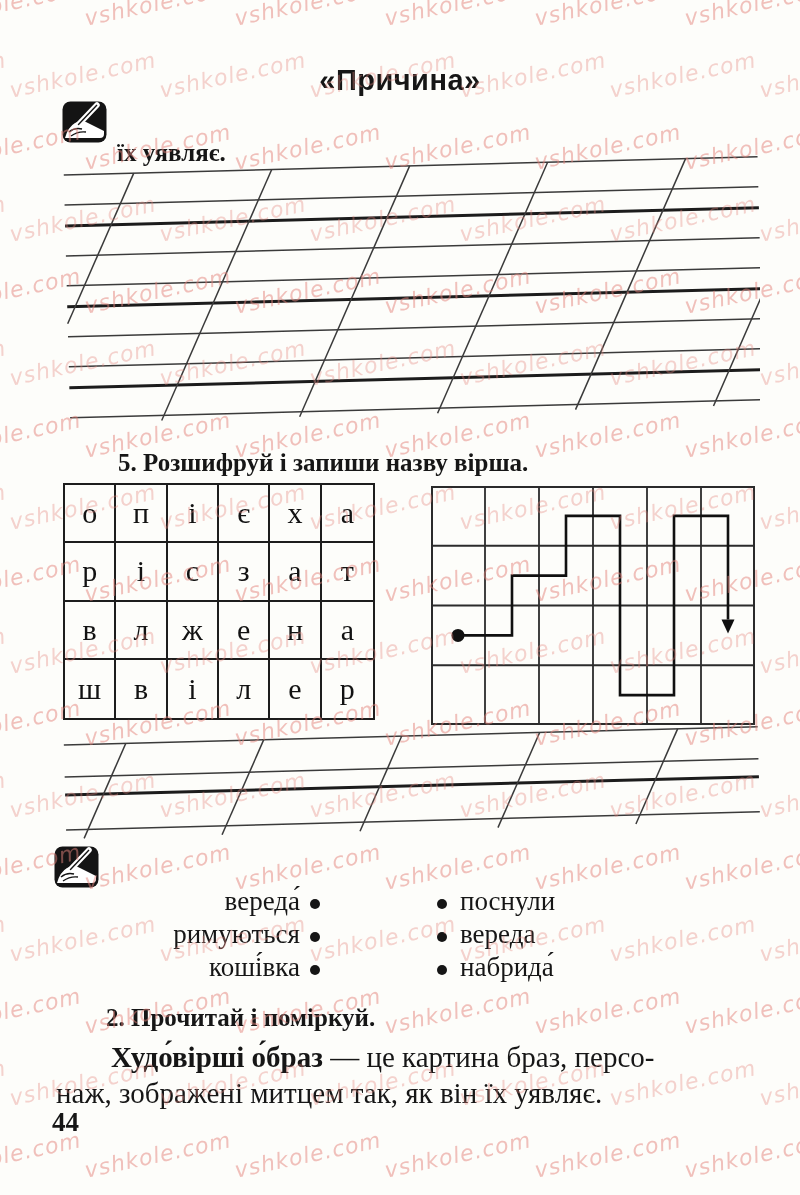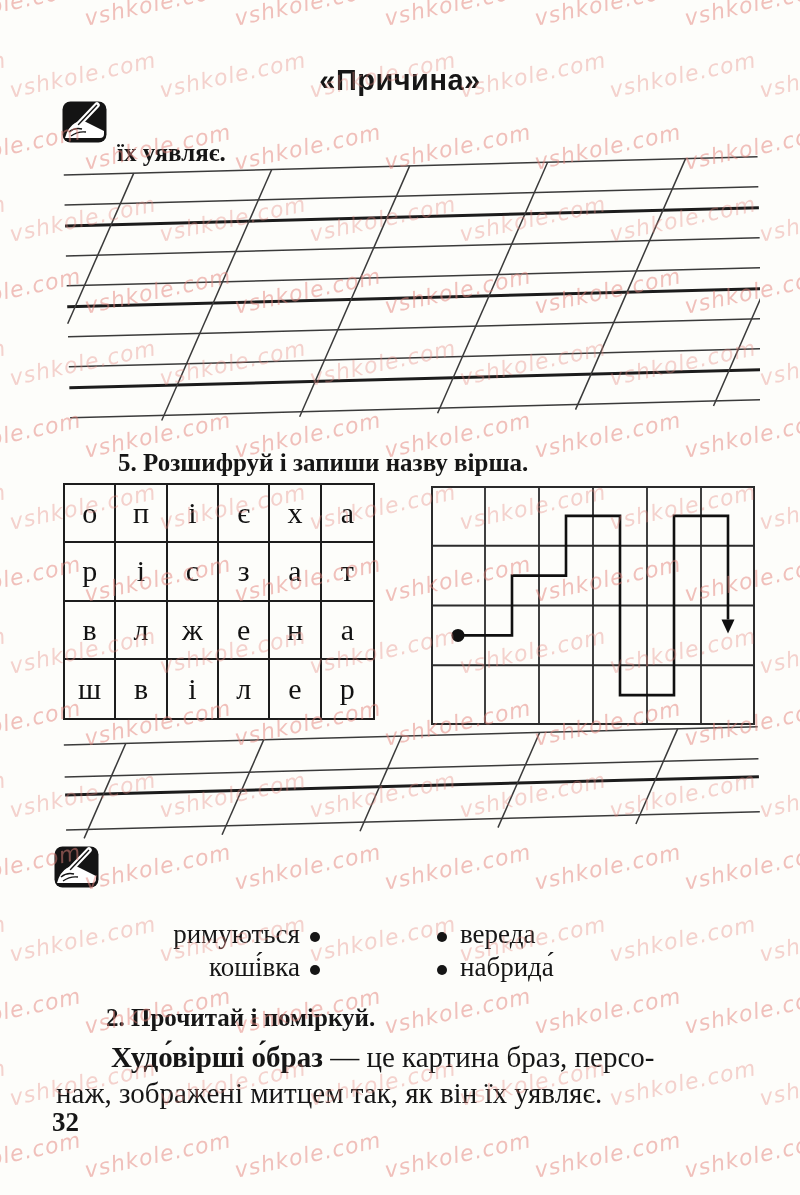--- a/index.html
+++ b/index.html
@@ -167,37 +167,41 @@
     <rect x="0.5" y="0.5" width="44" height="41" rx="8" fill="#141414"></rect>
     <path d="M3 37 Q6 26 13 22 Q20 18 26 22 L42 30 L42 33 Q42 37 38 37 Z" fill="#ffffff"></path>
     <line x1="35" y1="4" x2="16" y2="24" stroke="#ffffff" stroke-width="5.5" stroke-linecap="round"></line>
     <line x1="35" y1="4" x2="16" y2="24" stroke="#141414" stroke-width="1.4"></line>
     <path d="M16 24 L11 29" stroke="#ffffff" stroke-width="2.4"></path>
     <path d="M7 31 Q13 26 20 28" fill="none" stroke="#141414" stroke-width="1.4"></path>
     <path d="M9 35 Q16 30 24 31" fill="none" stroke="#141414" stroke-width="1.4"></path>
   </svg>
 
 
+  <div class="pair-row" style="top:886px;">
+    <span class="pair-left"><span>вереда́</span><span class="dot"></span></span>
+    <span class="pair-right"><span class="dot"></span><span>поснули</span></span>
+  </div>
   <div class="pair-row" style="top:919px;">
     <span class="pair-left"><span>римуються</span><span class="dot"></span></span>
     <span class="pair-right"><span class="dot"></span><span>вереда</span></span>
   </div>
   <div class="pair-row" style="top:952px;">
     <span class="pair-left"><span>коші́вка</span><span class="dot"></span></span>
     <span class="pair-right"><span class="dot"></span><span>набрида́</span></span>
   </div>
 
   <div class="abs task-head nowrap h7">2. Прочитай і поміркуй.</div>
 
   <div class="para-line p-l1">
     <span class="bold">Худо́вірші о́браз</span><span> — це картина браз, персо-</span>
   </div>
   <div class="para-line p-l2">наж, зображені митцем так, як він їх уявляє.</div>
 
-  <div class="abs pagenum">32</div>
+  <div class="abs pagenum">44</div>
 
   <div id="wmlayer">
       <span class="wm" style="left: -65px; top: 6px; font-size: 22px; color: rgb(228, 131, 123); opacity: 0.5;">vshkole.com</span>
       <span class="wm" style="left: 85px; top: 6px; font-size: 22px; color: rgb(228, 131, 123); opacity: 0.5;">vshkole.com</span>
       <span class="wm" style="left: 235px; top: 6px; font-size: 22px; color: rgb(228, 131, 123); opacity: 0.5;">vshkole.com</span>
       <span class="wm" style="left: 385px; top: 6px; font-size: 22px; color: rgb(228, 131, 123); opacity: 0.5;">vshkole.com</span>
       <span class="wm" style="left: 535px; top: 6px; font-size: 22px; color: rgb(228, 131, 123); opacity: 0.5;">vshkole.com</span>
       <span class="wm" style="left: 685px; top: 6px; font-size: 22px; color: rgb(228, 131, 123); opacity: 0.5;">vshkole.com</span>
       <span class="wm" style="left: -140px; top: 78px; font-size: 22px; color: rgb(228, 131, 123); opacity: 0.36;">vshkole.com</span>
       <span class="wm" style="left: 10px; top: 78px; font-size: 22px; color: rgb(228, 131, 123); opacity: 0.36;">vshkole.com</span>

